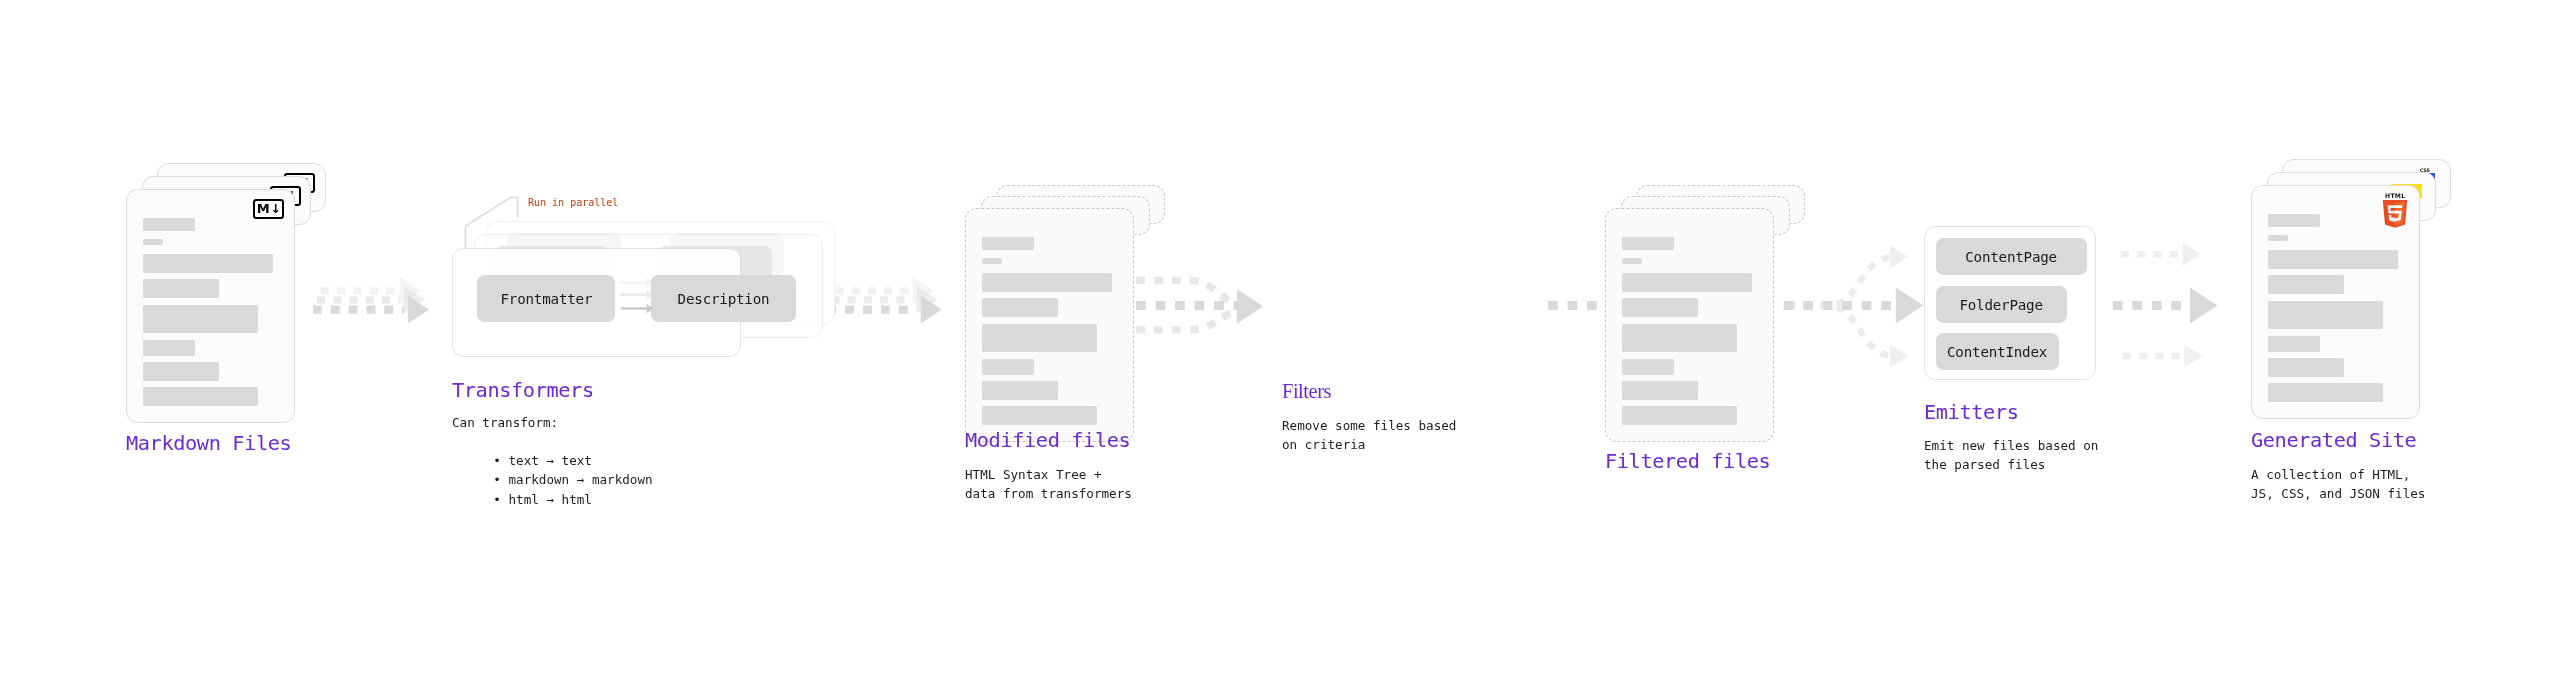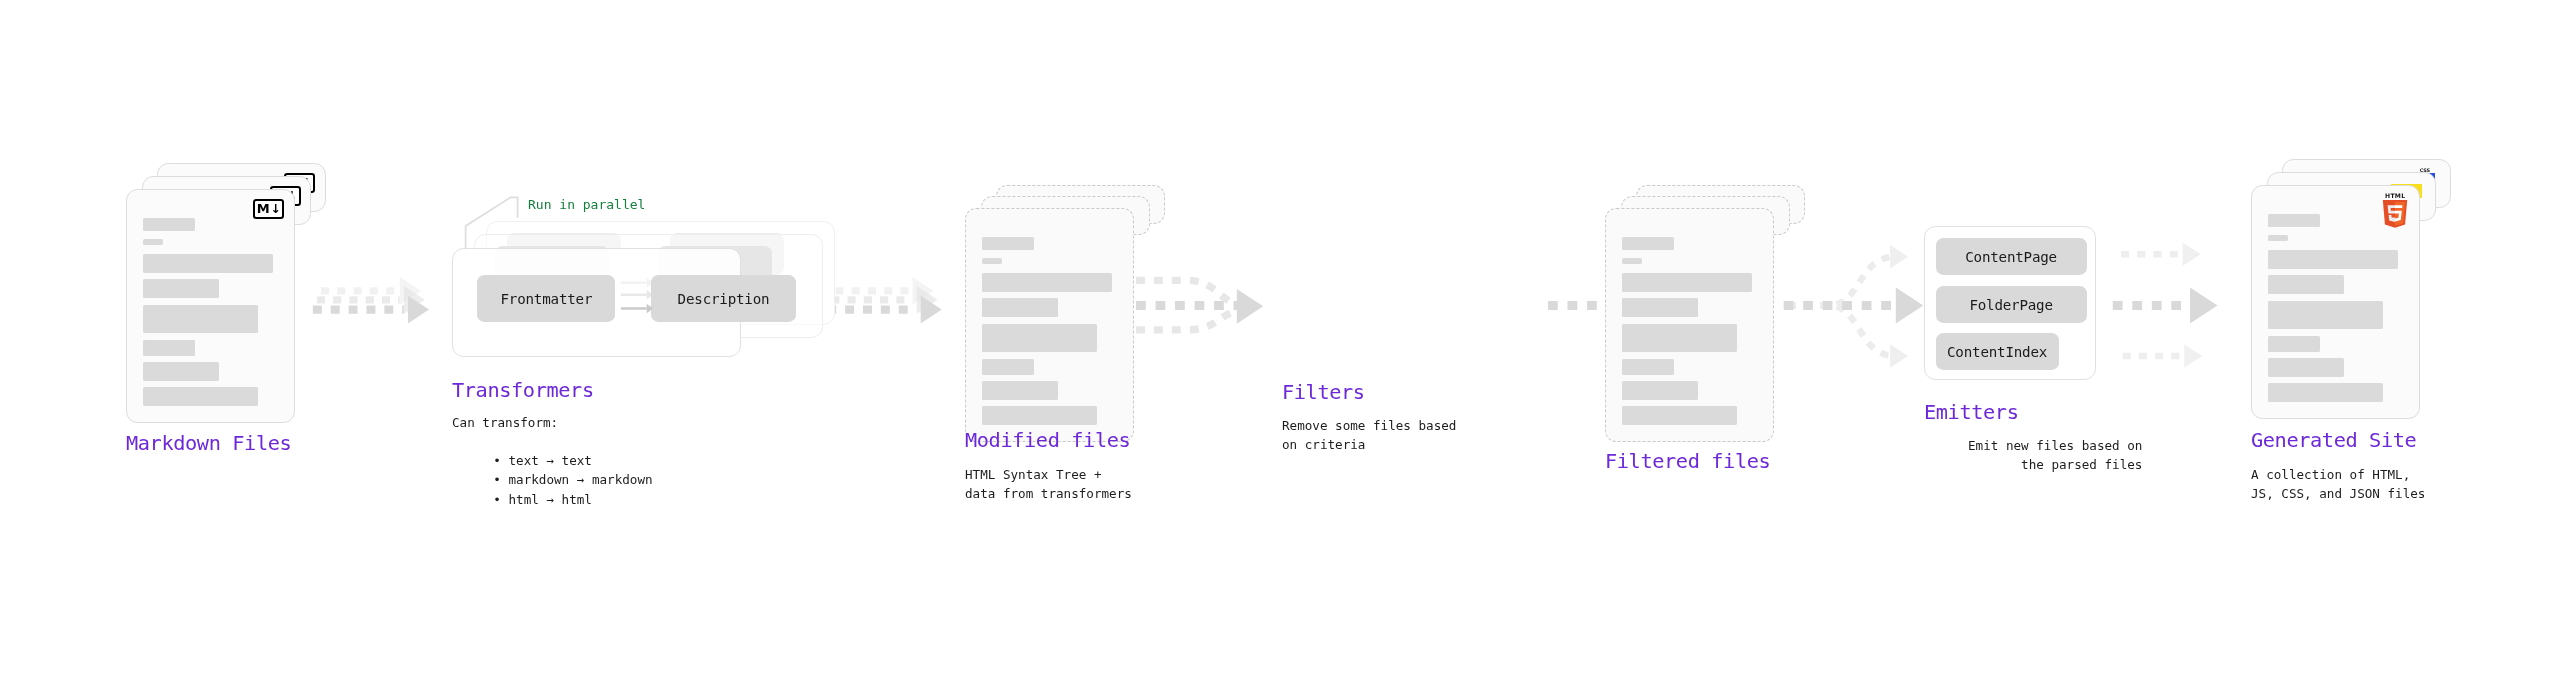--- a/index.html
+++ b/index.html
@@ -120,22 +120,22 @@
   }
   .subtitle {
     position: absolute;
     font-size: 12.6px;
     line-height: 1.52;
     color: #1d1d1d;
     white-space: pre;
   }
   .paralabel {
     position: absolute;
-    font-size: 13px;
-    color: #15803d;
+    font-size: 10px;
+    color: #c2410c;
     white-space: nowrap;
   }
 
   svg { display: block; overflow: visible; }
   .arrow-layer { position: absolute; left: 0; top: 0; pointer-events: none; }
 </style>
 </head>
 <body>
 
 <div id="stage">
@@ -318,21 +318,21 @@
       <div class="skel" style="left:16.3px; top:172px; width:76px;  height:18.7px;"></div>
       <div class="skel" style="left:16.3px; top:197px; width:115px; height:18.7px;"></div>
     </div>
   </div>
 
   <div class="title" style="left:965px; top:428px;">Modified files</div>
   <div class="subtitle" style="left:965px; top:465px;">HTML Syntax Tree +
 data from transformers</div>
 
 
-  <div class="title" style="left:1282px; top:380px;">Filters</div>
+  <div class="title" style="left:1282px; top:380px;font-family:Liberation Serif, serif;">Filters</div>
   <div class="subtitle" style="left:1282px; top:416px;">Remove some files based
 on criteria</div>
 
   <div class="stack" style="left:1605px; top:185px;">
     <div class="doccard dashed" style="left:31px; top:0px; height:39px; overflow:hidden;"></div>
     <div class="doccard dashed" style="left:16.3px; top:11.4px; height:39px; overflow:hidden;"></div>
 
     <div class="doccard dashed" style="left:0px; top:23px;">
       <div class="skel" style="left:16.3px; top:28.4px;  width:52px; height:12.2px;"></div>
       <div class="skel" style="left:16.3px; top:49px;  width:19.5px; height:5.7px;"></div>
@@ -342,26 +342,26 @@
       <div class="skel" style="left:16.3px; top:150px; width:52px;  height:16.3px;"></div>
       <div class="skel" style="left:16.3px; top:172px; width:76px;  height:18.7px;"></div>
       <div class="skel" style="left:16.3px; top:197px; width:115px; height:18.7px;"></div>
     </div>
   </div>
 
   <div class="title" style="left:1605px; top:449px;">Filtered files</div>
 
   <div class="groupbox" style="left:1924px; top:226px; width:172px; height:154px;">
     <div class="pill" style="left:10.6px; top:11.4px;  width:151px; height:37px;">ContentPage</div>
-    <div class="pill" style="left:10.6px; top:59px;  width:151px; height:37px;">FolderPage</div>
+    <div class="pill" style="left:10.6px; top:59px;  width:131px; height:37px;">FolderPage</div>
     <div class="pill" style="left:10.6px; top:106px; width:123px; height:37px;">ContentIndex</div>
   </div>
 
   <div class="title" style="left:1924px; top:400px;">Emitters</div>
-  <div class="subtitle" style="left:1968px; top:436px;text-align:right;">Emit new files based on
+  <div class="subtitle" style="left:1924px; top:436px;">Emit new files based on
 the parsed files</div>
 
   <div class="stack" style="left:2251px; top:159px;">
 
     <div class="doccard" style="left:31px; top:0px; height:49px; overflow:hidden;">
       <div class="badge" style="right:14.6px; top:13px;">
         <div class="css-chip">
           <div class="word">CSS</div>
         </div>
       </div>

